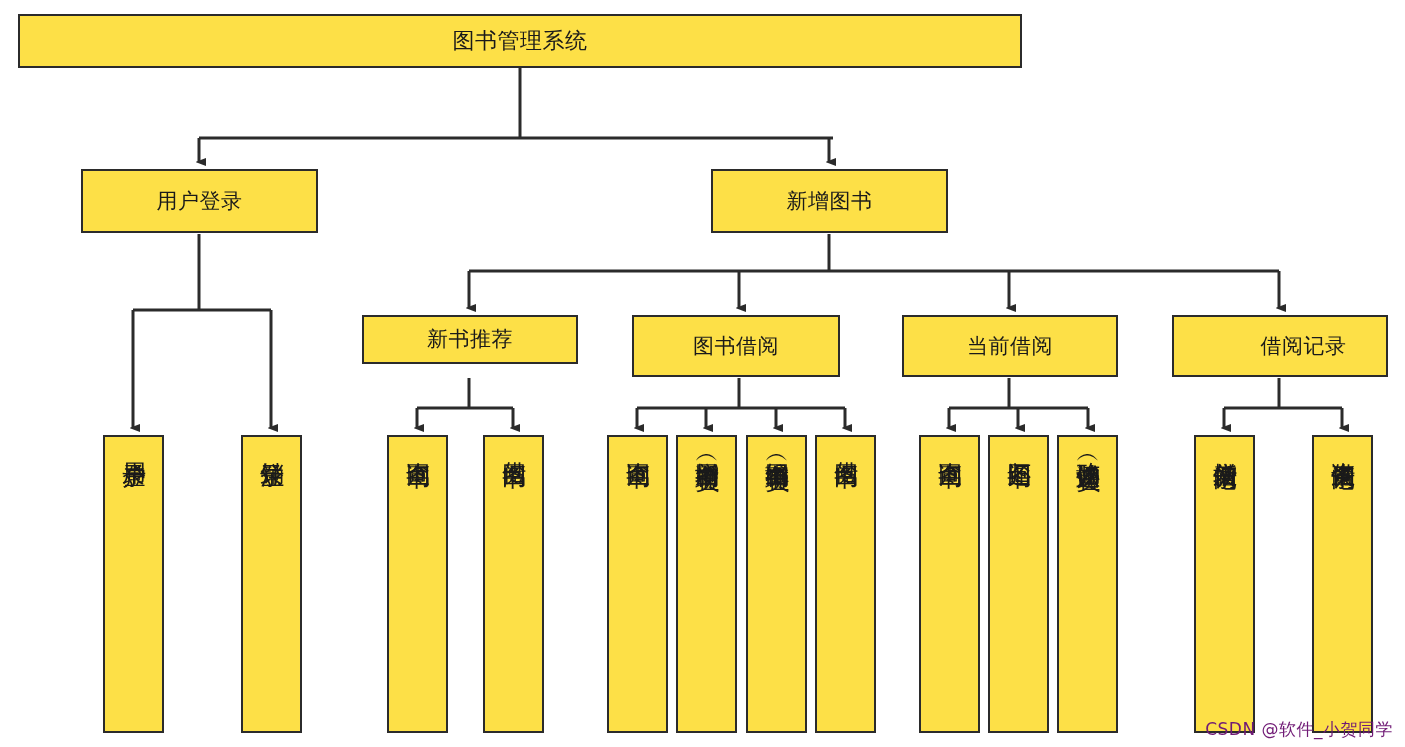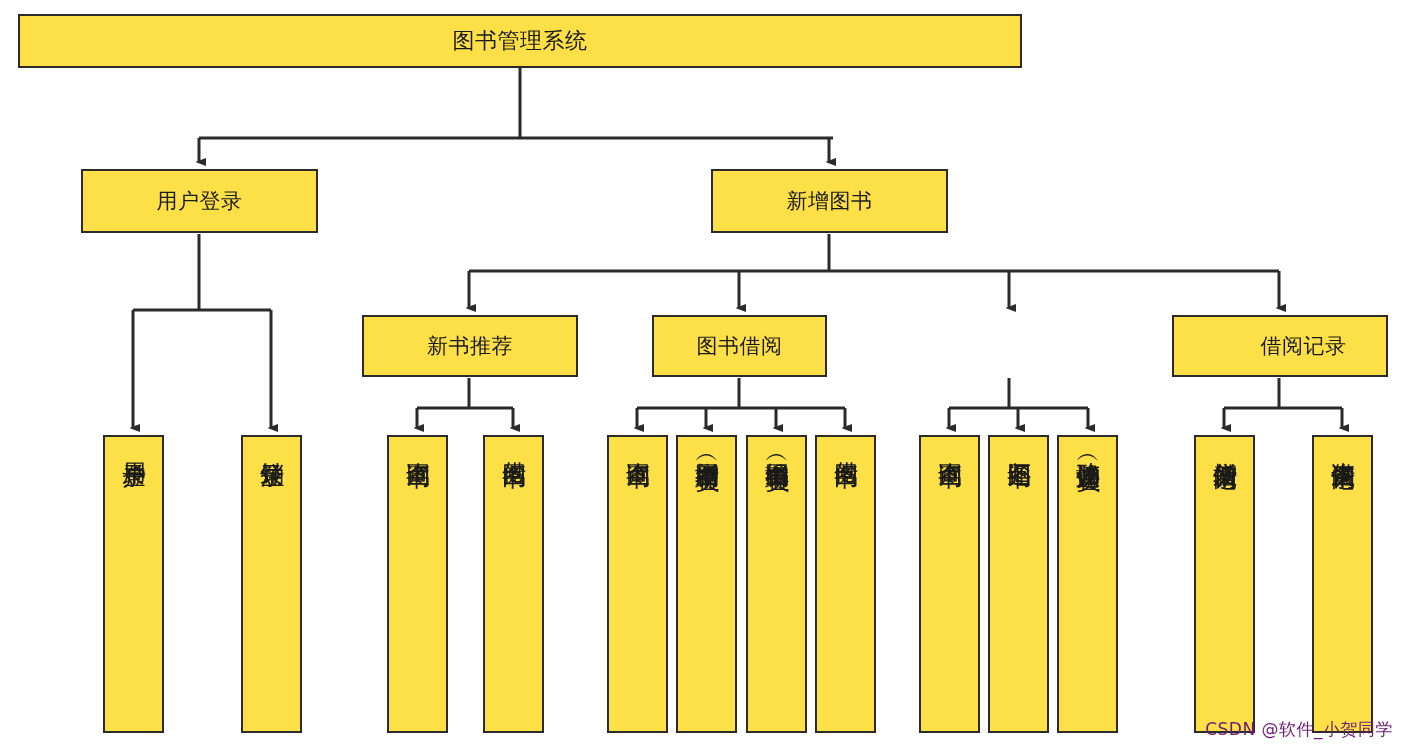--- a/index.html
+++ b/index.html
@@ -131,25 +131,28 @@
     <span class="label">图书管理系统</span>
   </div>
 
   <div class="node h" style="left:81px; top:169px; width:237px; height:64px;">
     <span class="label">用户登录</span>
   </div>
   <div class="node h" style="left:711px; top:169px; width:237px; height:64px;">
     <span class="label">新增图书</span>
   </div>
 
-  <div class="node h" style="left:362px; top:315px; width:216px; height:62px;">
+  <div class="node h" style="left:362px; top:315px; width:216px; height:49px;">
     <span class="label">新书推荐</span>
   </div>
-  <div class="node h" style="left:652px; top:315px; width:175px; height:62px;justify-content:center;">
+  <div class="node h" style="left:632px; top:315px; width:208px; height:62px;justify-content:center;">
     <span class="label">图书借阅</span>
+  </div>
+  <div class="node h" style="left:902px; top:315px; width:216px; height:62px;">
+    <span class="label">当前借阅</span>
   </div>
   <div class="node h" style="left:1172px; top:315px; width:216px; height:62px;padding-left:47px;">
     <span class="label">借阅记录</span>
   </div>
 
   <div class="node v" style="left:103px; top:435px; width:61px; height:298px;">
     <span class="label">用户登录</span>
   </div>
   <div class="node v" style="left:241px; top:435px; width:61px; height:298px;">
     <span class="label">注销登录</span>

